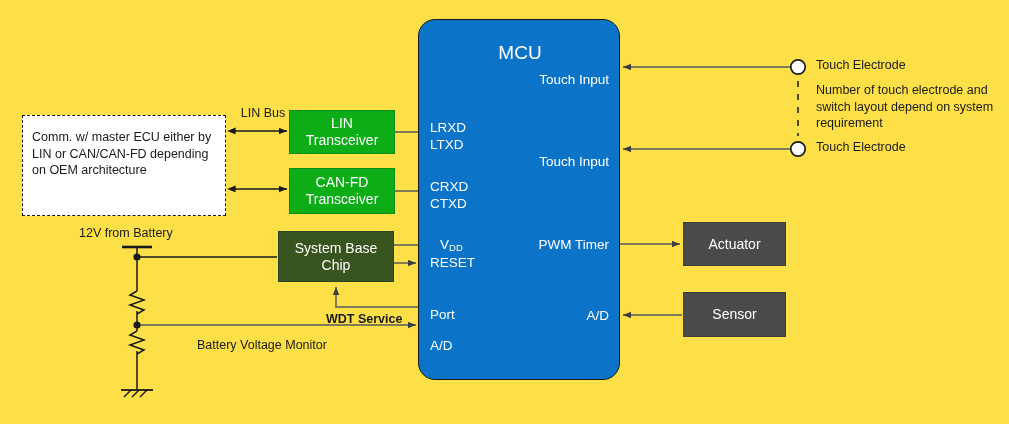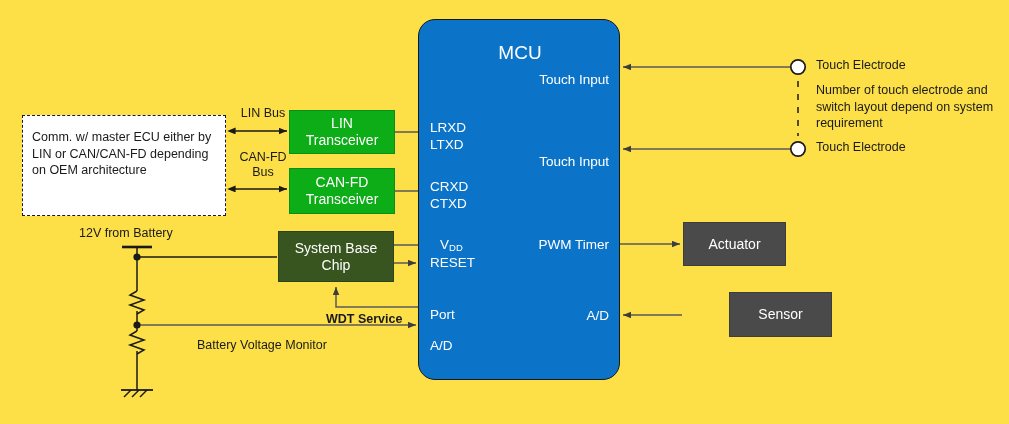--- a/index.html
+++ b/index.html
@@ -87,21 +87,21 @@
   }
 
   
   .gray {
     background: #4a4a4a;
     border: 1px solid #3d3d3d;
     color: #ffffff;
     font-size: 14px;
   }
   #actuator { left: 683px; top: 222px; width: 103px; height: 44px; }
-  #sensor   { left: 683px; top: 292px; width: 103px; height: 45px; margin-left: 46px; }
+  #sensor   { left: 683px; top: 292px; width: 103px; height: 45px; }
 
   
   #ecu-box {
     left: 22px;
     top: 107px;
     width: 204px;
     height: 101px;
     border: 1.6px dashed #1a1a1a;
     background: #ffffff;
     display: block;
@@ -265,21 +265,20 @@
   </div>
   <div class="node gray" id="sensor">
     <span>Sensor</span>
   </div>
 
   <div class="node" id="ecu-box">
     <div id="ecu-text">Comm. w/ master ECU either by LIN or CAN/CAN-FD depending on OEM architecture</div>
   </div>
 
   <div class="txt" id="lbl-lin-bus">LIN Bus</div>
-  <div class="txt" id="lbl-can-bus">CAN-FD Bus</div>
   <div class="txt" id="lbl-12v">12V from Battery</div>
   <div class="txt" id="lbl-wdt">WDT Service</div>
   <div class="txt" id="lbl-bvm">Battery Voltage Monitor</div>
 
   <div class="txt" id="lbl-te1">Touch Electrode</div>
   <div class="txt" id="lbl-te2">Touch Electrode</div>
   <div class="txt" id="lbl-note">Number of touch electrode and switch layout depend on system requirement</div>
 
 </div>
 

